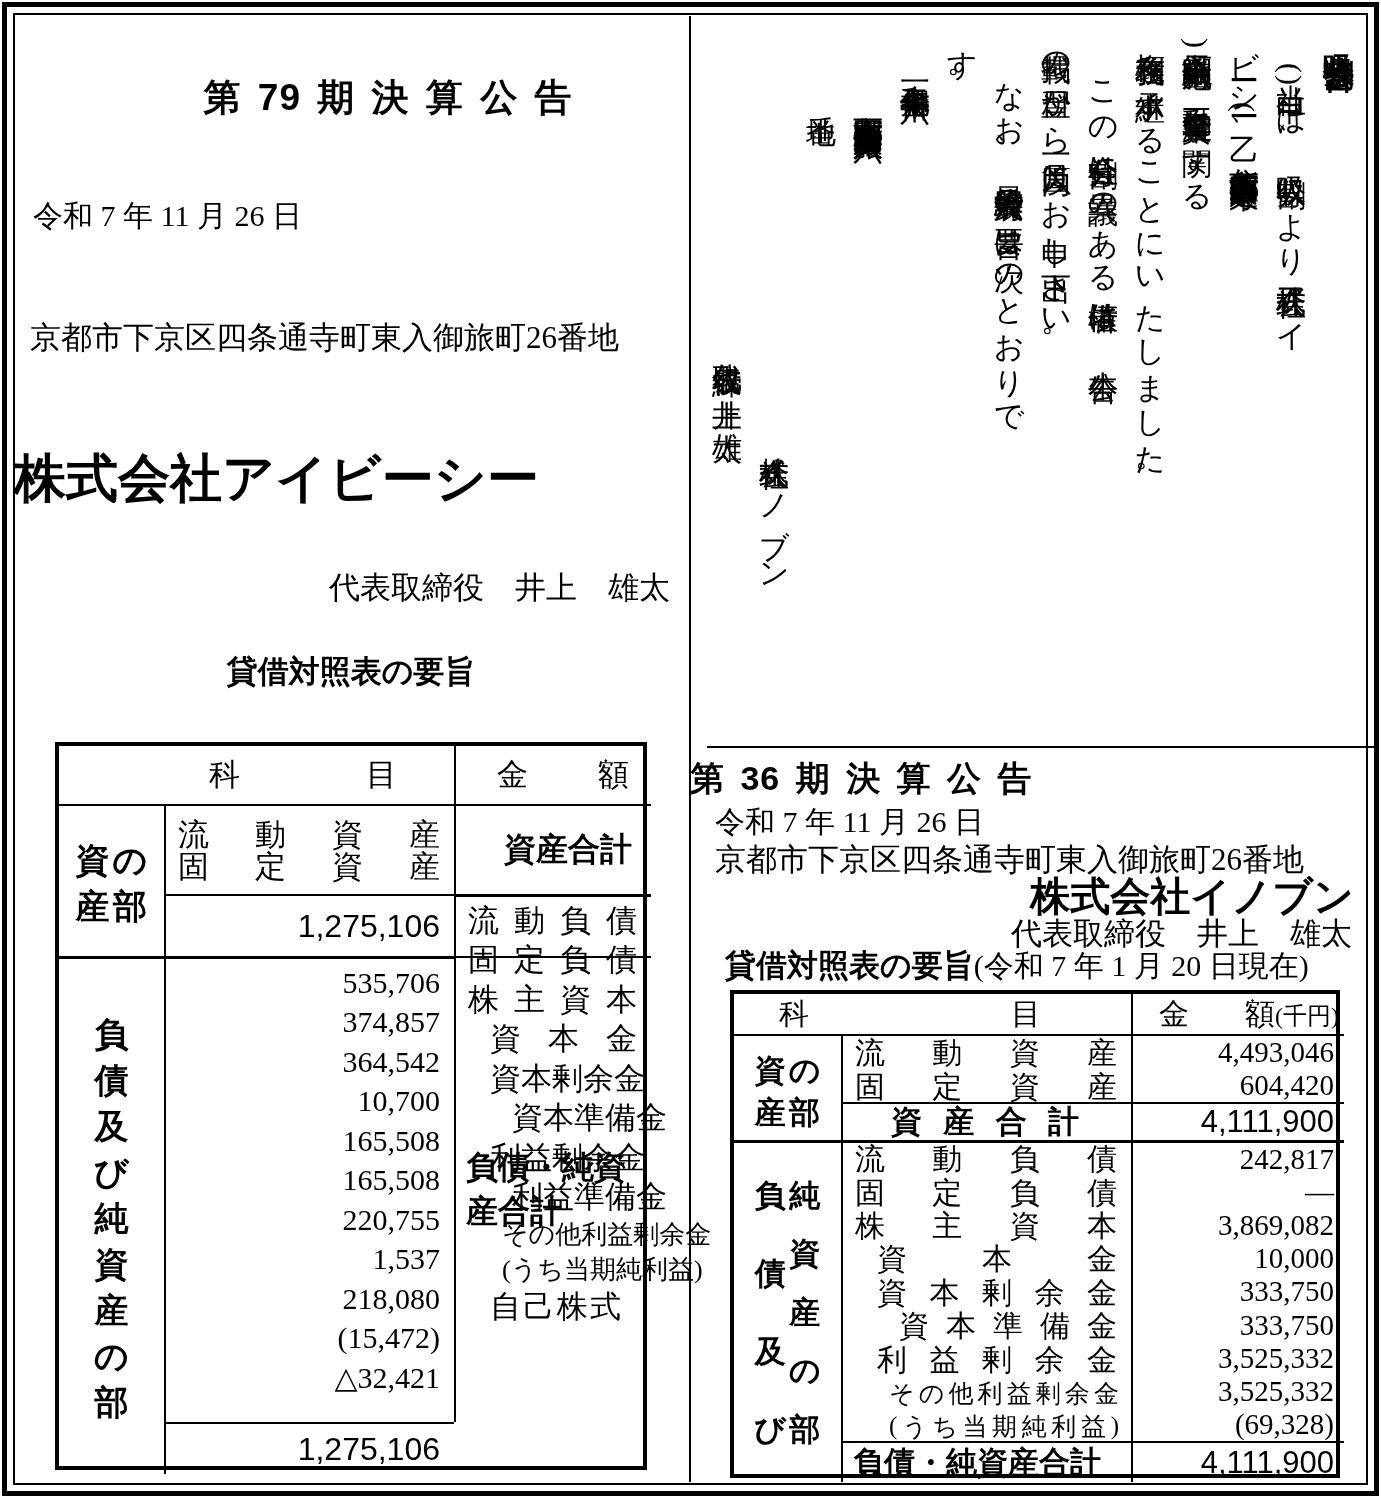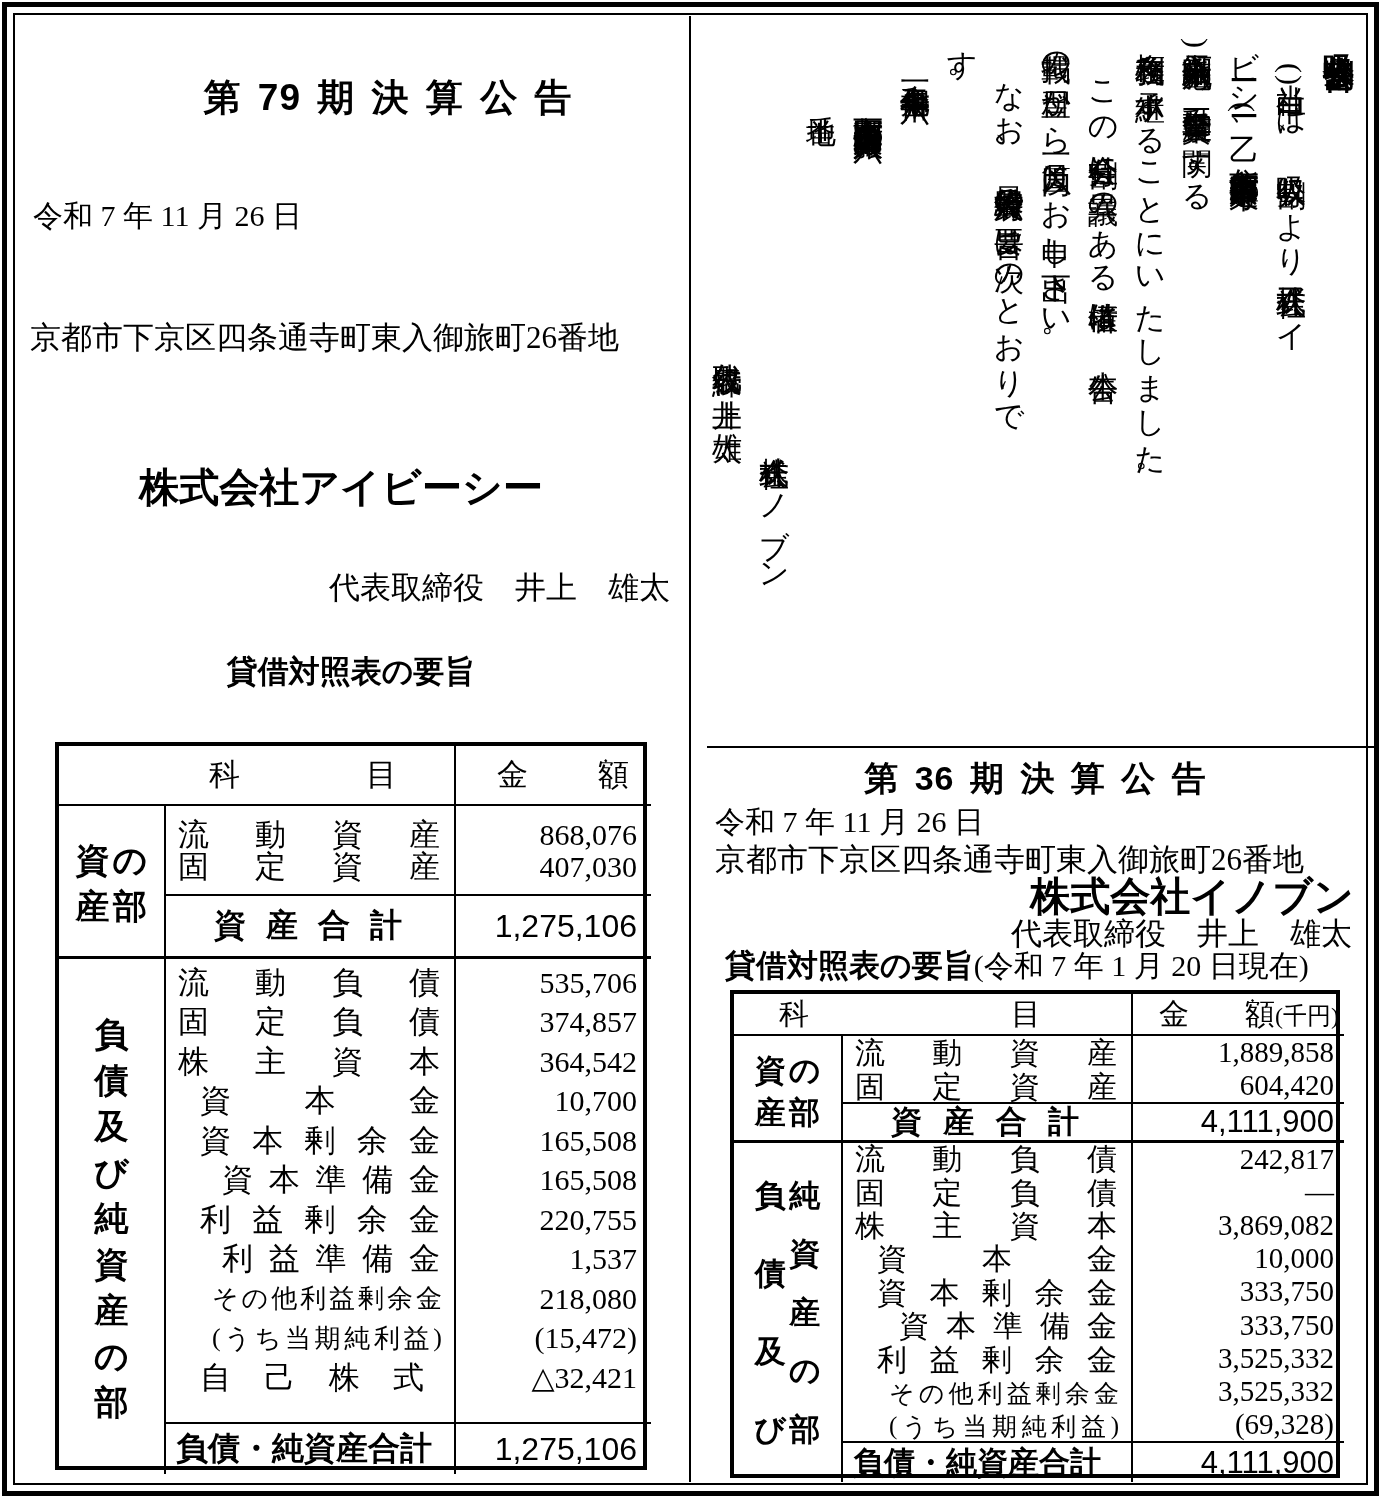--- a/index.html
+++ b/index.html
@@ -9,26 +9,26 @@
   .frame-inner{position:absolute;inset:13px;border:2px solid #000;pointer-events:none;}
   .gothic{font-family:"Liberation Sans","DejaVu Sans",sans-serif;font-weight:bold;}
   .abs{position:absolute;}
   .divider{position:absolute;left:689px;top:16px;width:2px;height:1466px;background:#000;}
   .hrule{position:absolute;left:707px;top:746px;width:669px;height:2px;background:#000;}
 
   
   .l-title{left:14px;top:73px;width:748px;text-align:center;font-size:37px;word-spacing:5px;letter-spacing:1px;}
   .l-date{left:33px;top:196px;font-size:30px;}
   .l-addr{left:30px;top:317px;font-size:31px;}
-  .l-company{left:14px;top:460px;width:654px;text-align:center;font-size:40px;}
+  .l-company{left:14px;top:444px;width:654px;text-align:left;font-size:52px;}
   .l-rep{left:14px;top:567px;width:656px;text-align:right;font-size:31px;}
   .l-bstitle{left:55px;top:651px;width:592px;text-align:center;font-size:31px;}
   .l-bssub{left:42px;top:693px;font-size:29px;}
 
-  .r-title{left:690px;top:756px;width:691px;text-align:center;font-size:34px;word-spacing:5px;letter-spacing:1px;}
+  .r-title{left:690px;top:756px;width:691px;font-size:34px;word-spacing:5px;letter-spacing:1px;}
   .r-date{left:715px;top:802px;font-size:30px;}
   .r-addr{left:715px;top:839px;font-size:31px;}
   .r-company{left:690px;top:869px;width:664px;text-align:right;font-size:40px;}
   .r-rep{left:690px;top:913px;width:662px;text-align:right;font-size:31px;}
   .r-bsline{left:725px;top:945px;font-size:31px;white-space:nowrap;}
   .r-bsline .sub{font-family:"Liberation Serif","DejaVu Serif",serif;font-weight:normal;font-size:30px;}
 
   
   .notice{position:absolute;top:30px;right:19px;height:724px;
           writing-mode:vertical-rl;font-size:30px;line-height:47px;letter-spacing:1px;}
@@ -144,24 +144,20 @@
           <span>動</span>
           <span>資</span>
           <span>産</span>
         </div>
       <div class="ln sp i0">
           <span>固</span>
           <span>定</span>
           <span>資</span>
           <span>産</span>
         </div>
-    </div>
-    <div class="cell bt2 bl2 vals a-vals">
-      <div class="ln">868,076</div>
-      <div class="ln">407,030</div>
     </div>
     <div class="cell bt2 bl2 total-label atotal">
         <span>資</span>
         <span>産</span>
         <span>合</span>
         <span>計</span>
       </div>
     <div class="cell bt2 bl2 total-val">1,275,106</div>
 
     <div class="cell bt3 grouplabel l-label" style="grid-row:4/6">
@@ -328,21 +324,21 @@
           <span>産</span>
         </div>
       <div class="ln sp i0">
           <span>固</span>
           <span>定</span>
           <span>資</span>
           <span>産</span>
         </div>
     </div>
     <div class="cell bt2 bl2 vals a-vals">
-      <div class="ln">1,889,858</div>
+      <div class="ln">4,493,046</div>
       <div class="ln">604,420</div>
     </div>
     <div class="cell bt2 bl2 total-label atotal">
         <span>資</span>
         <span>産</span>
         <span>合</span>
         <span>計</span>
       </div>
     <div class="cell bt2 bl2 total-val">4,111,900</div>
 

